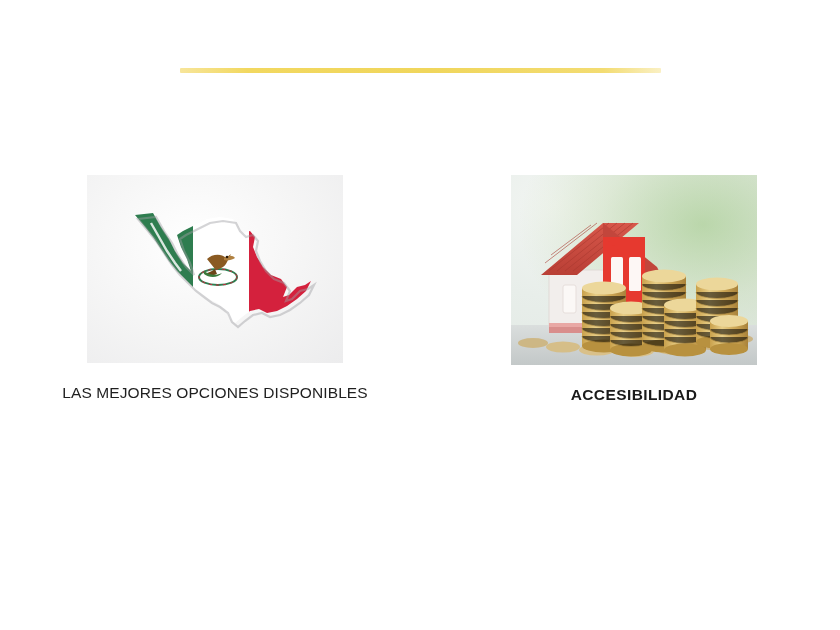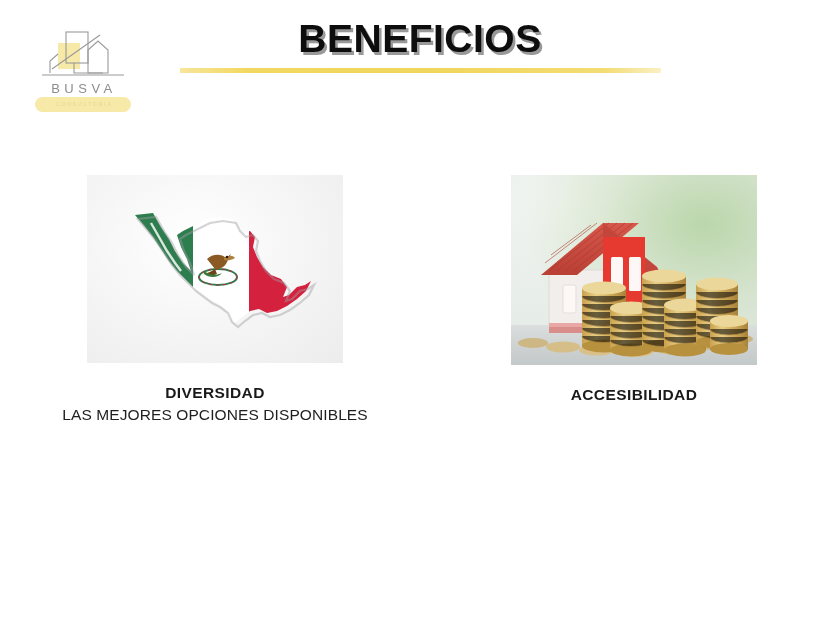--- a/index.html
+++ b/index.html
@@ -128,40 +128,21 @@
     line-height:22.5px;
     padding:0 1px;
   }
   .caption-body span { display:block; }
 </style>
 </head>
 <body>
 
 <div class="slide">
 
-  <div class="logo">
-    <div class="logo-mark">
-      <svg class="logo-mark-svg" viewBox="0 0 108 56" width="108" height="56" aria-hidden="true">
-        <rect x="30" y="17" width="22" height="26" fill="#f7e9a8"></rect>
-        <g fill="none" stroke="#9a9a9a" stroke-width="1.1">
-          <rect x="38" y="6" width="22" height="31"></rect>
-          <path d="M46 37 L46 47 L75 47"></path>
-          <path d="M60 24 L70 15 L80 24 L80 47 L60 47 Z"></path>
-          <path d="M22 47 L22 35 L30 28"></path>
-          <path d="M14 49 L96 49"></path>
-          <path d="M24 43 L72 9"></path>
-        </g>
-      </svg>
-    </div>
-    <div class="logo-wordmark">BUSVA</div>
-    <div class="logo-tagline-band"></div>
-    <div class="logo-tagline">CONSULTORIA</div>
-  </div>
-
-  <div class="slide-title">BENEFICIOS</div>
+
   <div class="title-rule"></div>
 
   <div class="col col-left">
     <div class="photo-frame photo-left">
       <div class="mx-bg"></div>
       <svg class="mx-svg" viewBox="0 0 256 188" aria-hidden="true">
         <defs>
           <clipPath id="mxclip">
             <path d="M48,40 L66,38 L74,52 L82,64 L88,76 L96,88 L104,96 L100,84
                      L94,72 L90,60 L96,56 L108,50 L120,44 L133,42 L146,44 L150,52
@@ -197,21 +178,20 @@
           <ellipse cx="0" cy="10" rx="19" ry="8" fill="none" stroke="#d4213d" stroke-width="1" stroke-dasharray="3 4"></ellipse>
           <path d="M-11,-8 C-6,-13 3,-14 8,-9 L13,-13 L9,-5 C7,0 1,3 -3,2 Z" fill="#8a5a22"></path>
           <path d="M-3,2 C-7,5 -12,7 -15,6 C-11,9 -5,9 -1,7 Z" fill="#6d4518"></path>
           <path d="M6,-9 C10,-12 15,-12 17,-9 C14,-7 9,-6 6,-7 Z" fill="#b08040"></path>
           <path d="M-14,4 C-9,8 -2,9 4,6 C0,11 -9,11 -14,7 Z" fill="#3b7a3b"></path>
           <circle cx="9" cy="-10" r="1.3" fill="#2b1a08"></circle>
         </g>
       </svg>
     </div>
     <div class="caption">
-      <div class="caption-title">DIVERSIDAD</div>
       <div class="caption-body">
         <span>LAS MEJORES OPCIONES DISPONIBLES</span>
       </div>
     </div>
   </div>
 
   <div class="col col-right">
     <div class="photo-frame photo-right">
       <div class="hc-bg"></div>
       <svg class="hc-svg" viewBox="0 0 246 190" aria-hidden="true">

